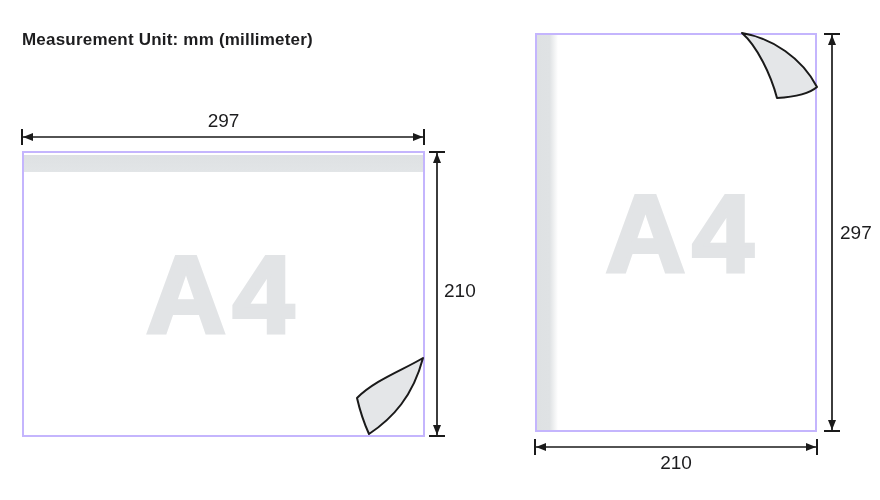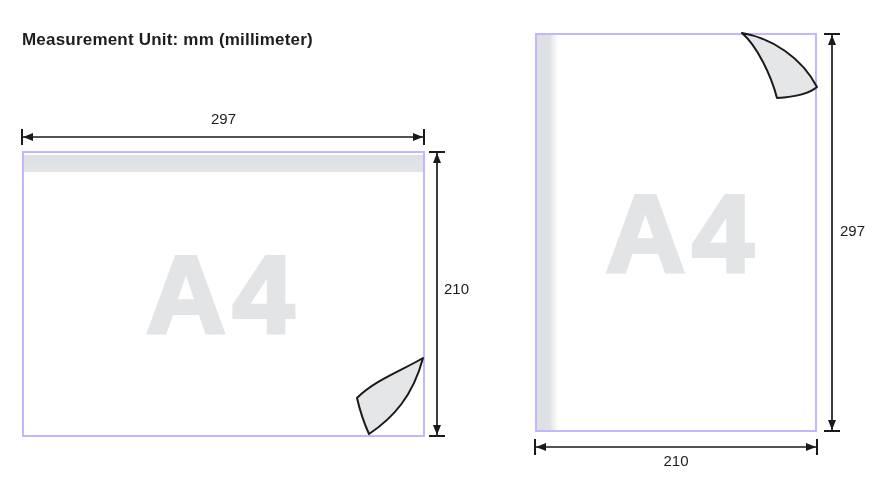--- a/index.html
+++ b/index.html
@@ -40,21 +40,21 @@
     user-select:none;
   }
   .paper.portrait .watermark{margin-left:14px;}
   .dim{position:absolute;overflow:visible;}
   .dim line{stroke:#1a1a1a;stroke-width:1.7;}
   .dim line.tick{stroke-width:2;}
   .dim polygon{fill:#1a1a1a;stroke:none;}
   .curl{position:absolute;overflow:visible;}
   .curl path{fill:#e4e6e8;stroke:#1a1a1a;stroke-width:2;stroke-linejoin:round;}
   .dim-label{
-    position:absolute;font-size:15px;font-weight:500;color:#1c1c1e;
+    position:absolute;font-size:19px;font-weight:500;color:#1c1c1e;
   }
   .dim-label.center{text-align:center;}
 </style>
 </head>
 <body>
 
 <div class="canvas">
 
   <div class="title">Measurement Unit: mm (millimeter)</div>
 

